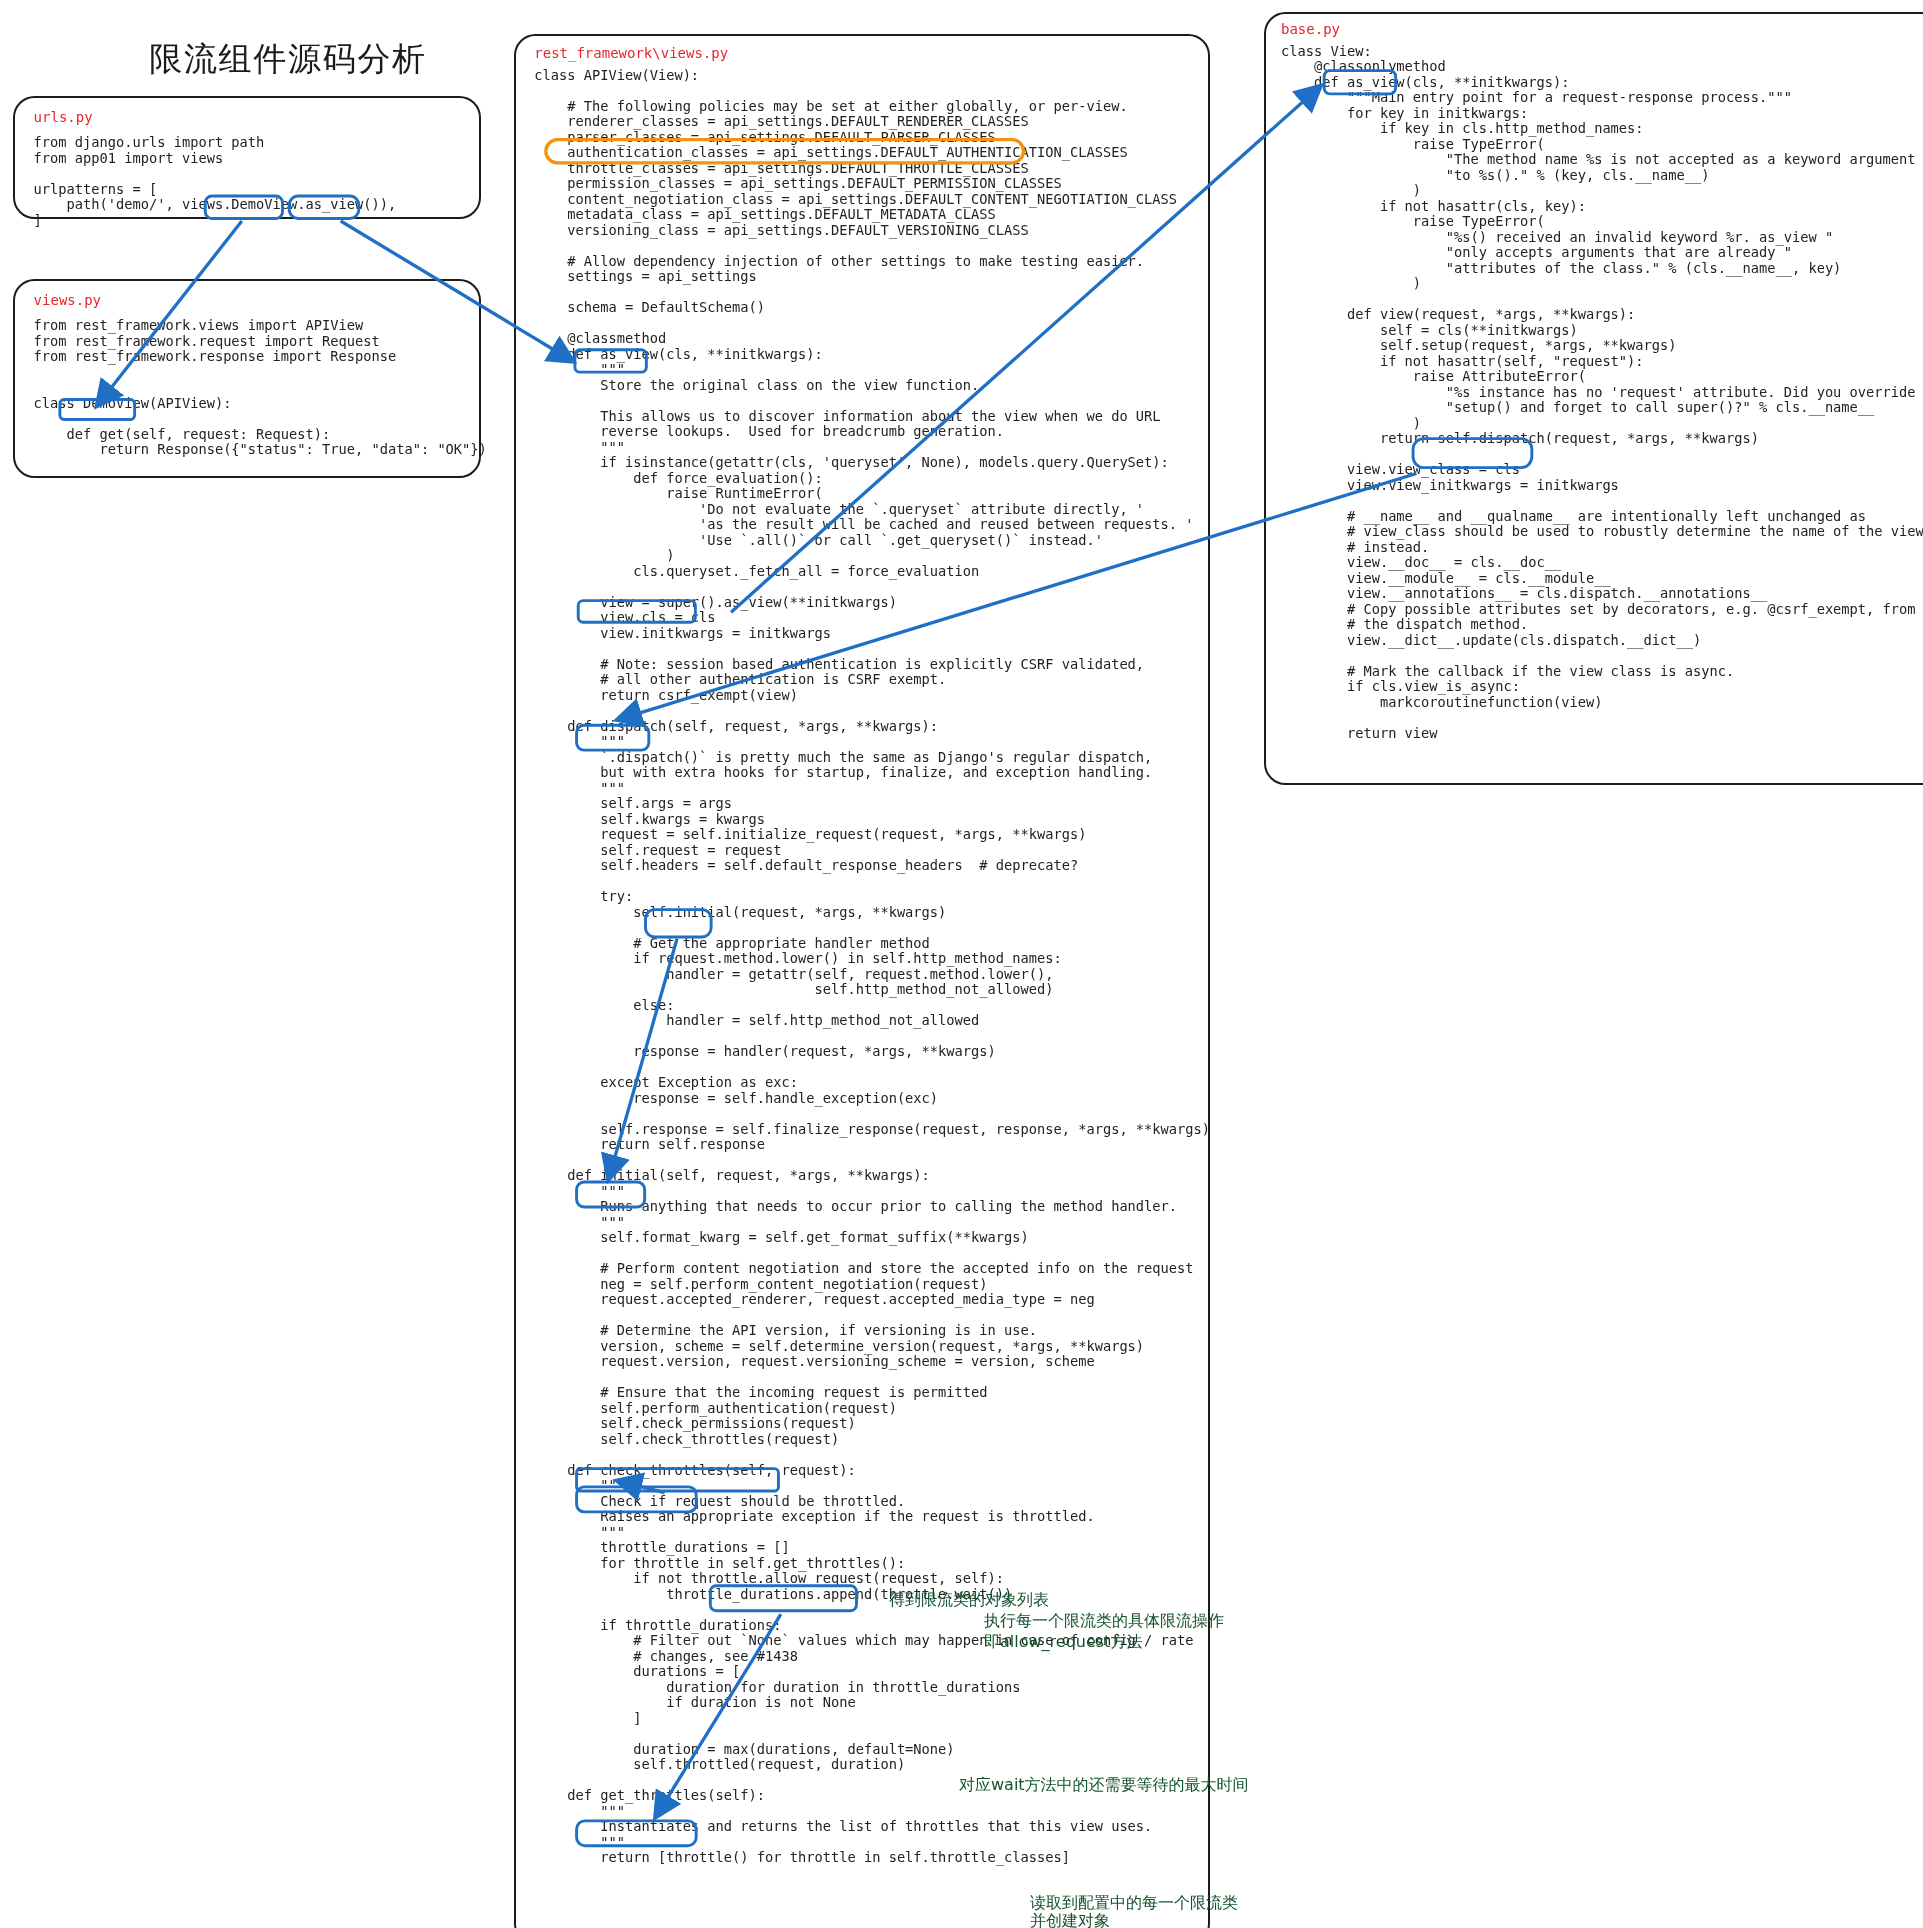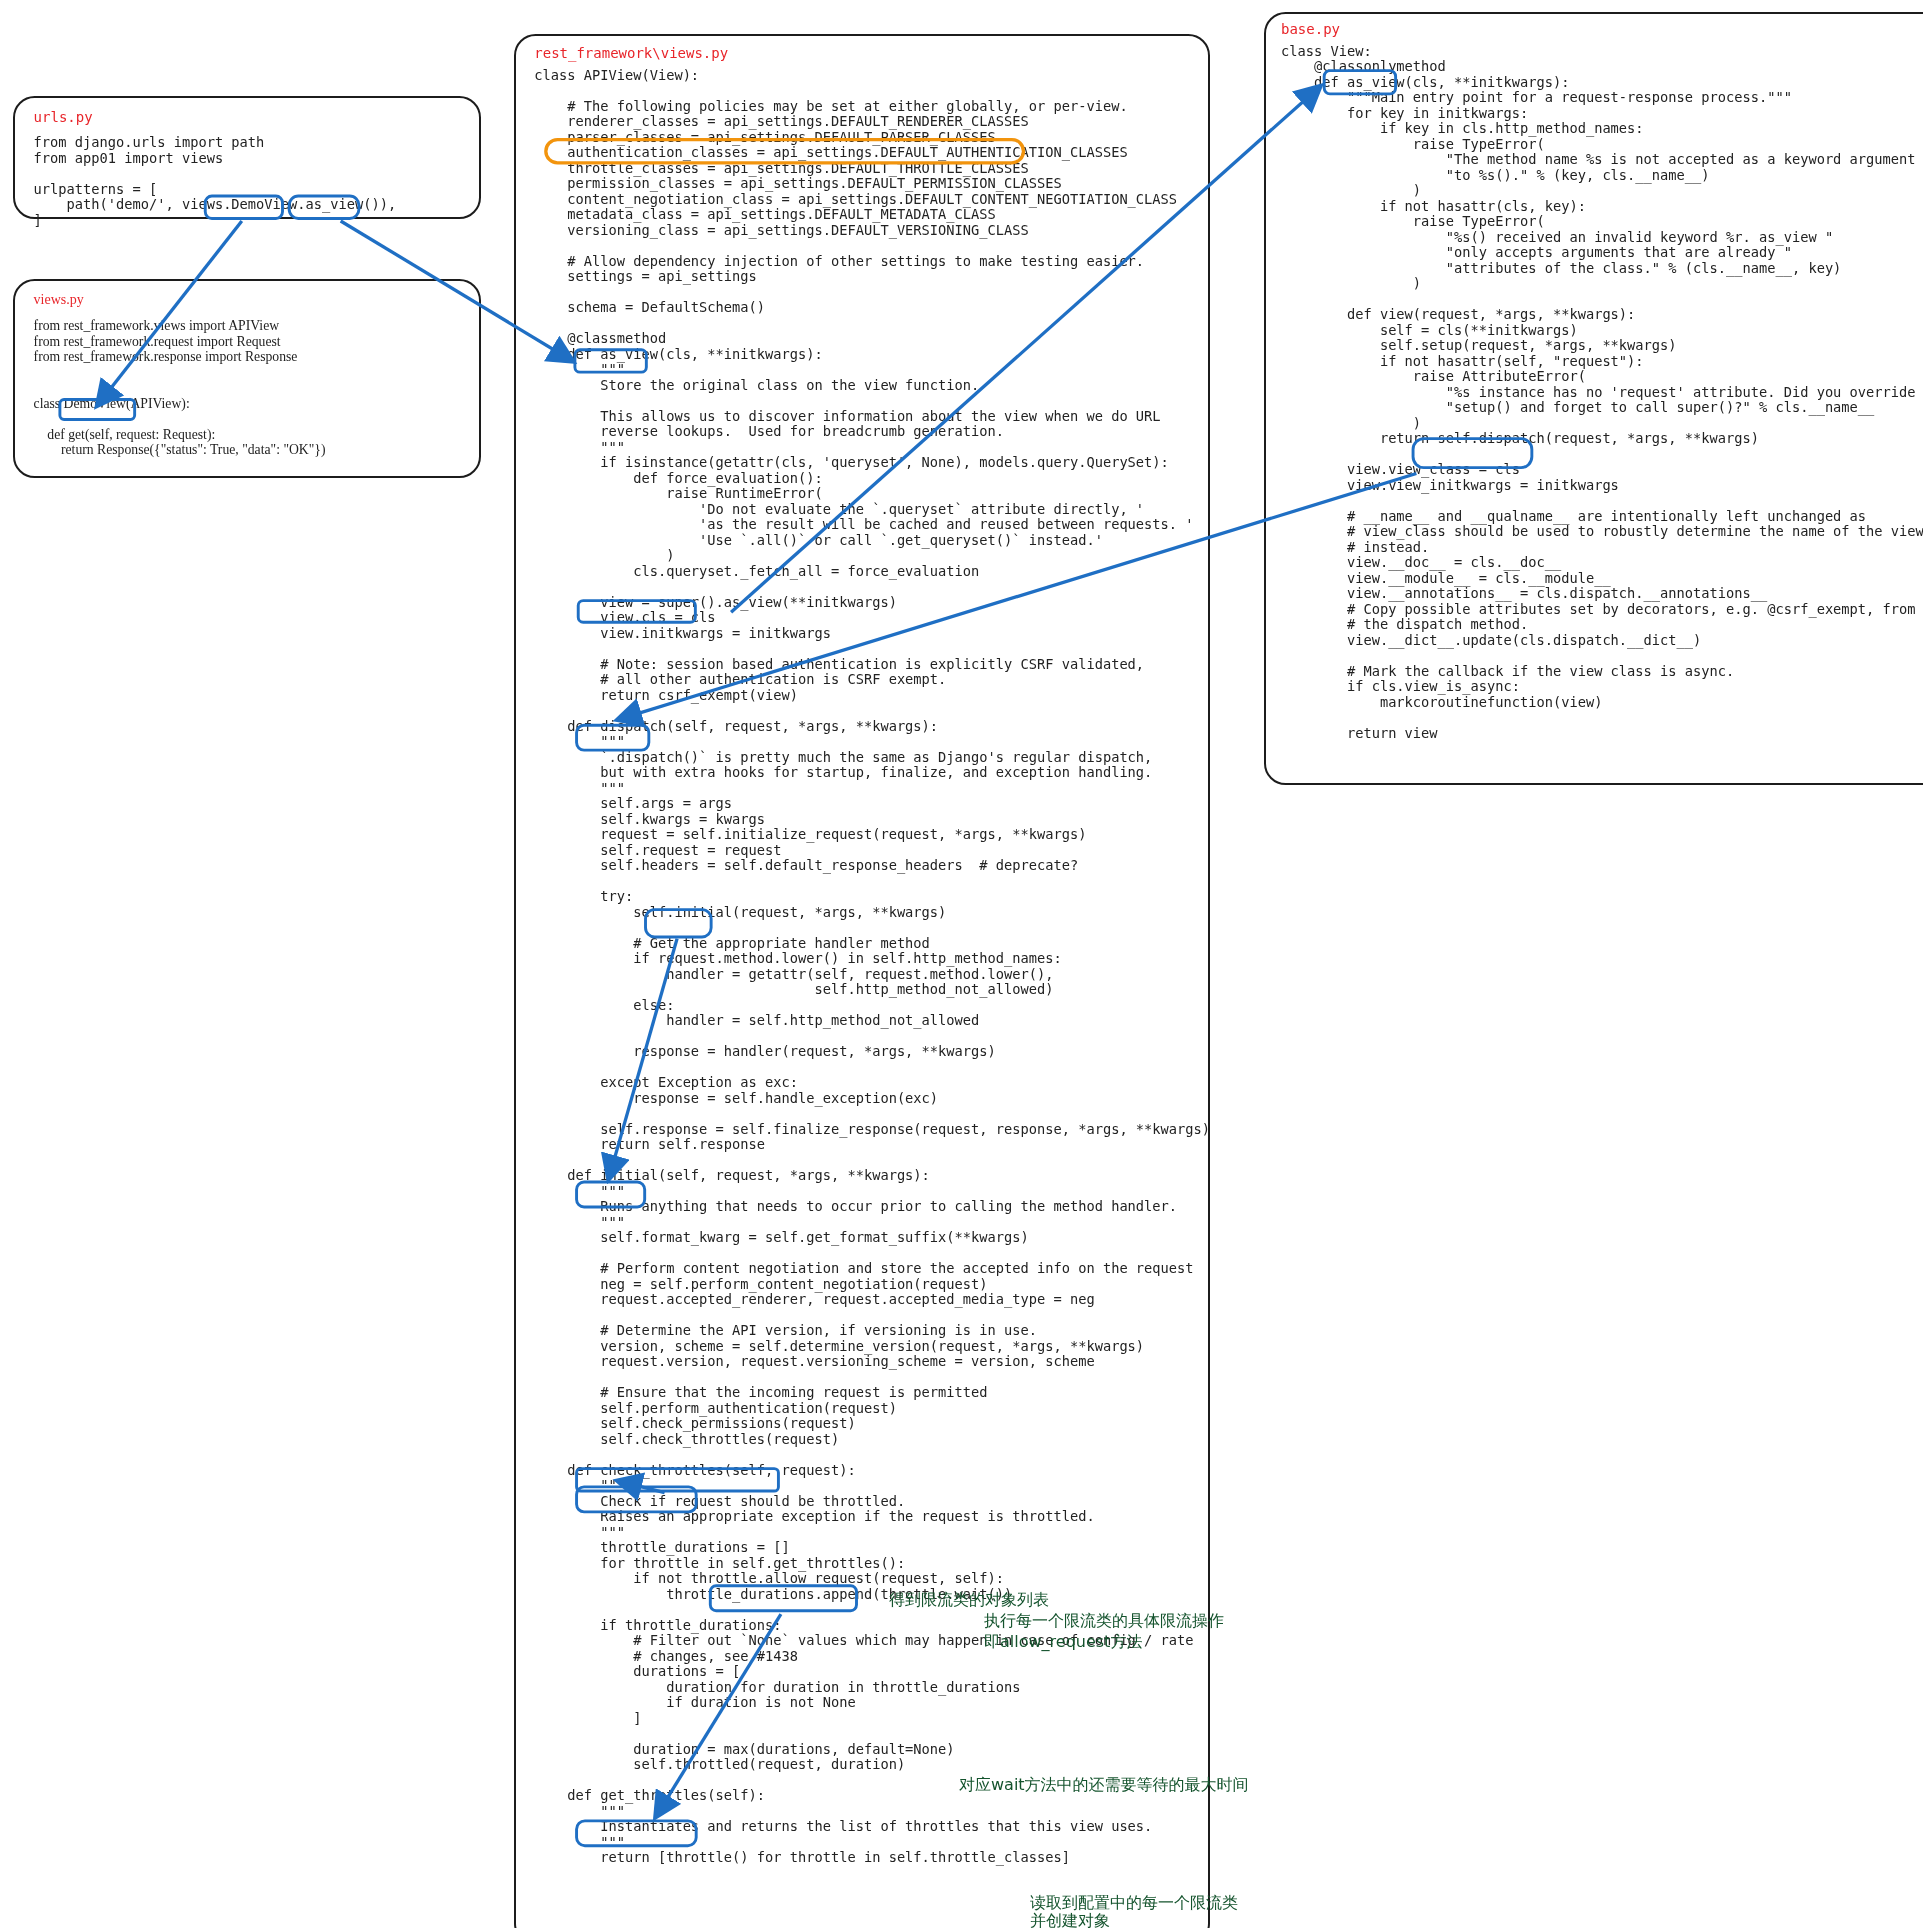--- a/index.html
+++ b/index.html
@@ -11,36 +11,37 @@
          font-family:"DejaVu Sans","Liberation Sans",sans-serif;
          font-size:33px;color:#1a1a1a;letter-spacing:1.7px;white-space:nowrap;}
 
   .panel{position:absolute;background:#fff;border:2.5px solid #1c1c1c;border-radius:21.6px;
          box-sizing:border-box;}
 
   .fname{color:#e8252a;font-size:14px;line-height:1.0;white-space:pre;}
   .code{font-size:13.7px;line-height:15.5px;color:#222;white-space:pre;}
 
   #p-urls{left:13.3px;top:96px;width:468px;height:123px;padding-left:8px;}
-  #p-views{left:13.3px;top:279px;width:468px;height:199px;font-family:Liberation Serif, serif;}
+  #p-views{left:13.3px;top:279px;width:468px;height:199px;}
   #p-rest{left:514px;top:6.6px;width:696px;height:1911px;margin-top:27px;}
   #p-base{left:1264px;top:11.6px;width:760px;height:773px;}
 
   .pad{position:absolute;}
 
   .svglayer{position:absolute;left:0;top:0;width:1924px;height:1928px;pointer-events:none;}
 
   .ann{position:absolute;color:#14532d;font-size:16px;line-height:21px;
        font-family:"DejaVu Sans","Liberation Sans",sans-serif;white-space:pre;}
 </style>
 </head>
 <body>
 
 <div class="root">
 
+  <div class="title">限流组件源码分析</div>
 
   <div class="panel" id="p-urls">
     <div class="pad" style="left:18.3px;top:11.6px;">
       <div class="fname">urls.py</div>
     </div>
     <div class="pad code" style="left:18.3px;top:37px;">from django.urls import path
 from app01 import views
 
 urlpatterns = [
     path('demo/', views.DemoView.as_view()),

